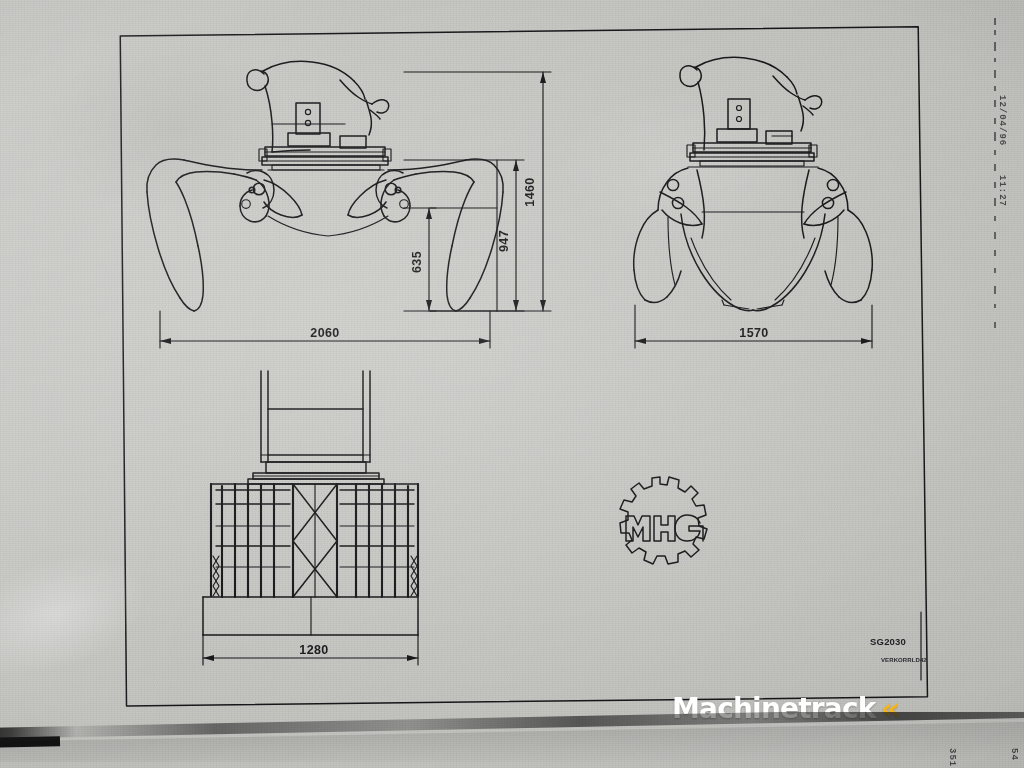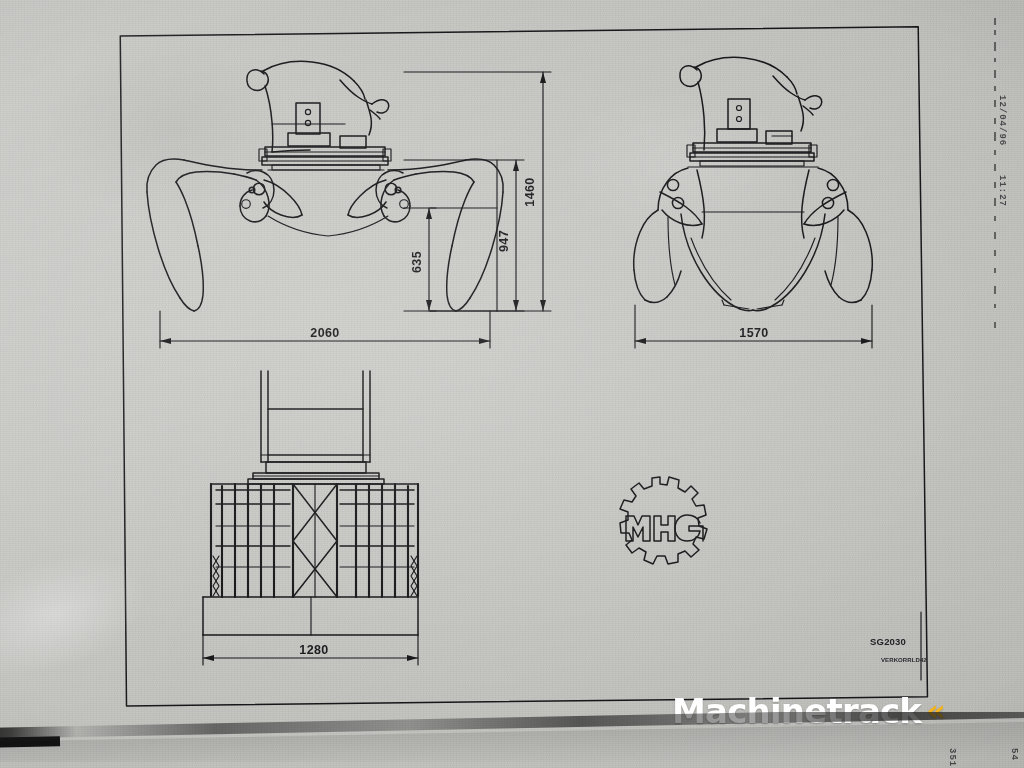--- a/index.html
+++ b/index.html
@@ -74,21 +74,21 @@
 
   
   #watermark{
     position:absolute;
     left:672px;top:694px;
     display:flex;align-items:center;gap:4px;
     pointer-events:none;
   }
   #watermark .wm-text{
     font-family:"DejaVu Sans",sans-serif;
-    font-size:34px;
+    font-size:28px;
     font-weight:700;
     color:#ffffff;
     letter-spacing:-0.8px;
     text-shadow:0 1px 2px rgba(0,0,0,.25);
     line-height:1;
   }
   #watermark .wm-chev{
     display:inline-block;
     color:#f5b51a;
     font-family:"DejaVu Sans",sans-serif;

